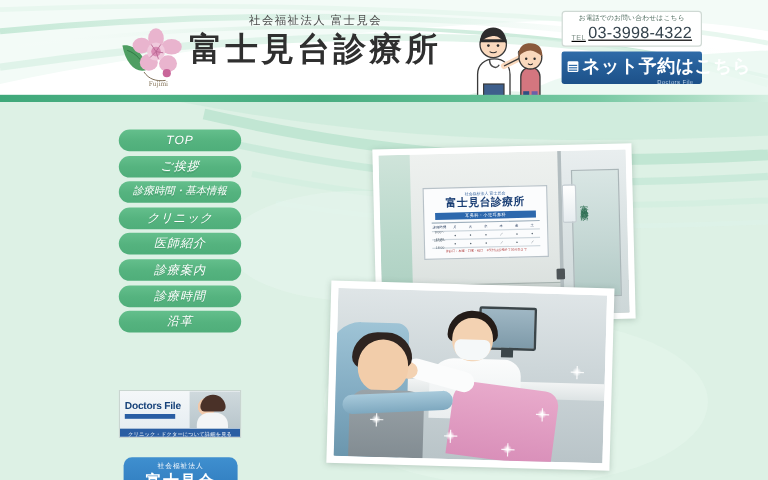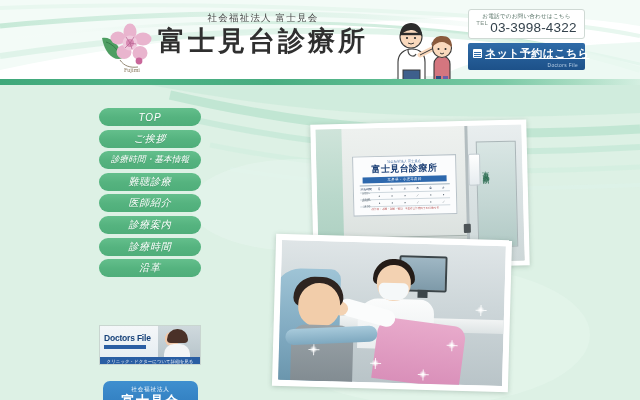--- a/index.html
+++ b/index.html
@@ -105,23 +105,24 @@
   .contact-lead {
     font-size: 5.6px;
     color: #4d6a5d;
     text-align: center;
     letter-spacing: 0.2px;
     line-height: 8px;
     white-space: nowrap;
   }
   .contact-number-row {
     display: flex;
-    align-items: flex-start;
+    align-items: flex-end;
     justify-content: center;
     gap: 2px;
+    text-decoration: underline;
   }
   .contact-tel-label {
     font-size: 6px;
     color: #7d8f86;
     letter-spacing: 0.3px;
   }
   .contact-number {
     font-size: 13.5px;
     color: #34424c;
     letter-spacing: 0.2px;
@@ -153,26 +154,25 @@
   }
   .reserve-glyph::before {
     content: "";
     position: absolute;
     left: 1px; top: 3px;
     width: 7px; height: 1px;
     background: #2f6ba8;
     box-shadow: 0 2px 0 #2f6ba8, 0 4px 0 #2f6ba8;
   }
   .reserve-text {
-    font-size: 11px;
+    font-size: 15px;
     font-weight: bold;
     color: #ffffff;
     letter-spacing: 0.4px;
     white-space: nowrap;
-    text-decoration: underline;
   }
   .reserve-sub {
     font-size: 4.8px;
     color: #bcd2e8;
     text-align: right;
     letter-spacing: 0.4px;
     margin-top: 2px;
     padding-right: 2px;
   }
 
@@ -788,21 +788,21 @@
     <div class="nav-item">
         <span>TOP</span>
       </div>
     <div class="nav-item">
         <span>ご挨拶</span>
       </div>
     <div class="nav-item small">
         <span>診療時間・基本情報</span>
       </div>
     <div class="nav-item">
-        <span>難聴診療</span>
+        <span>クリニック</span>
       </div>
     <div class="nav-item">
         <span>医師紹介</span>
       </div>
     <div class="nav-item">
         <span>診療案内</span>
       </div>
     <div class="nav-item">
         <span>診療時間</span>
       </div>

